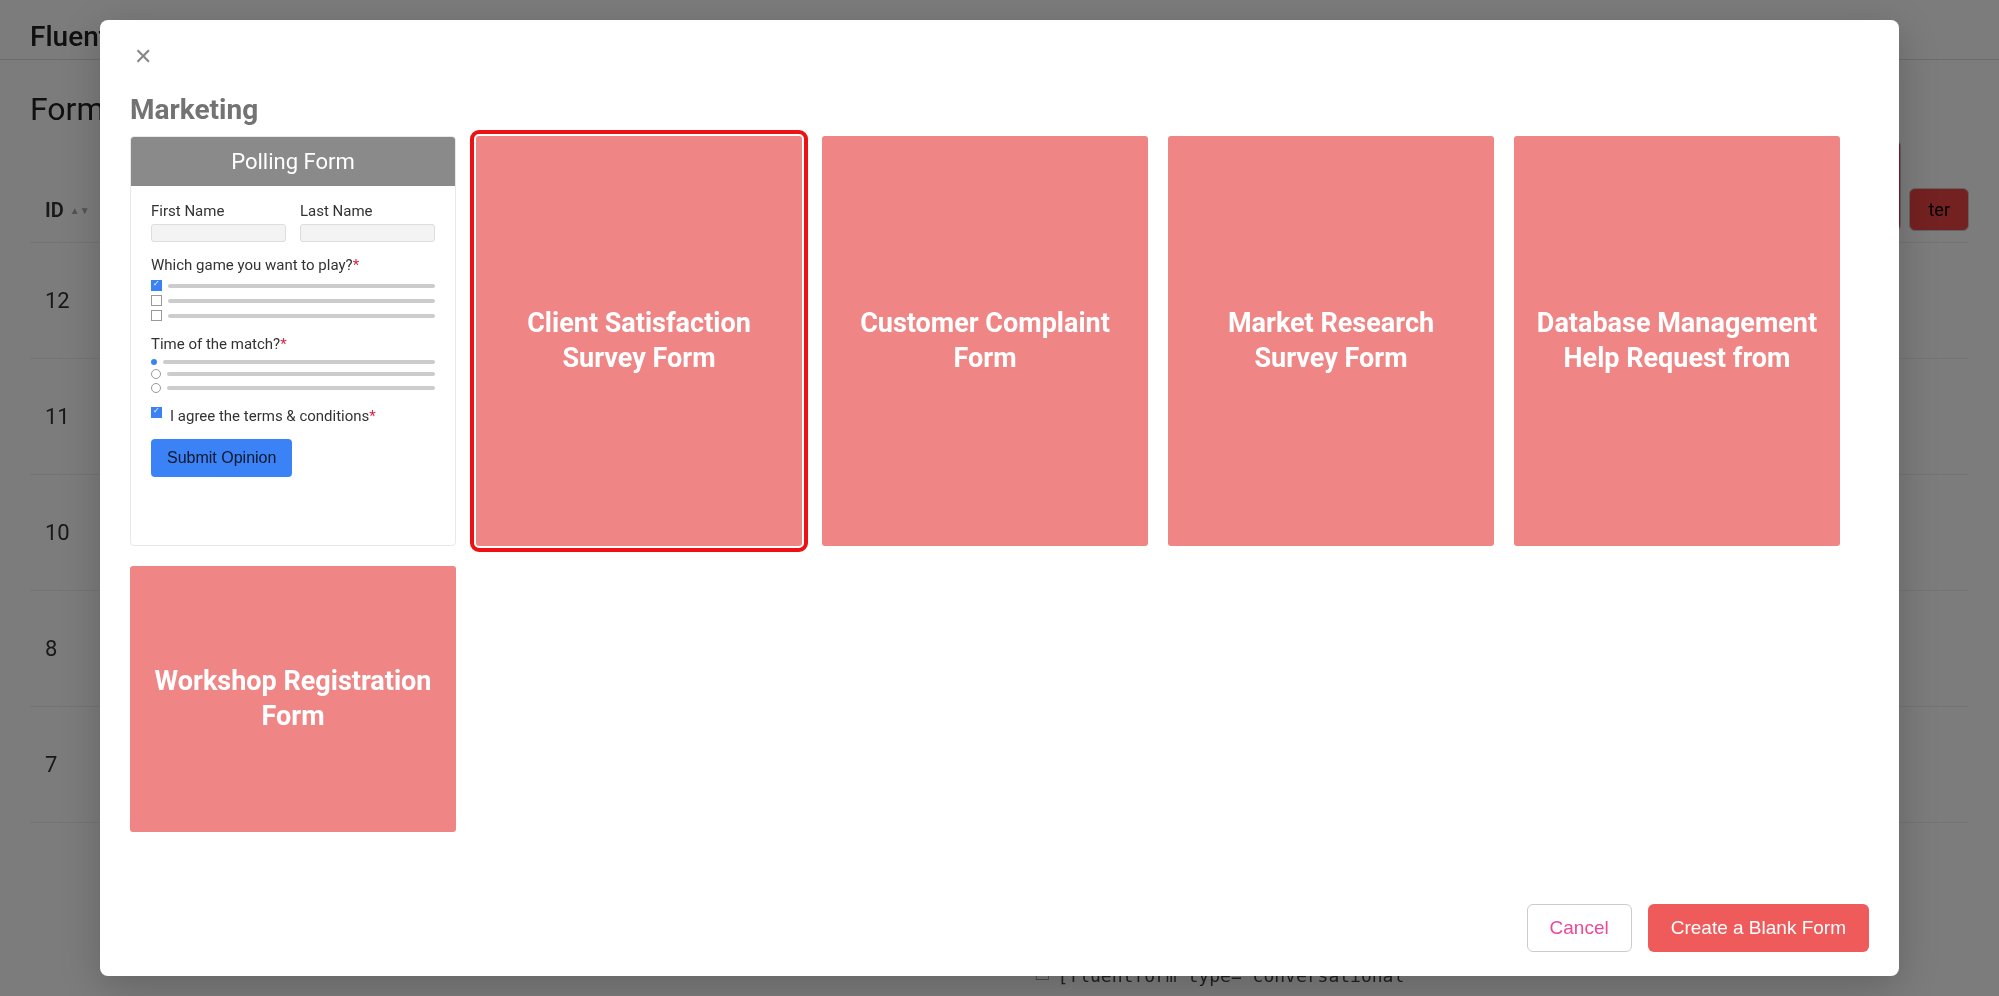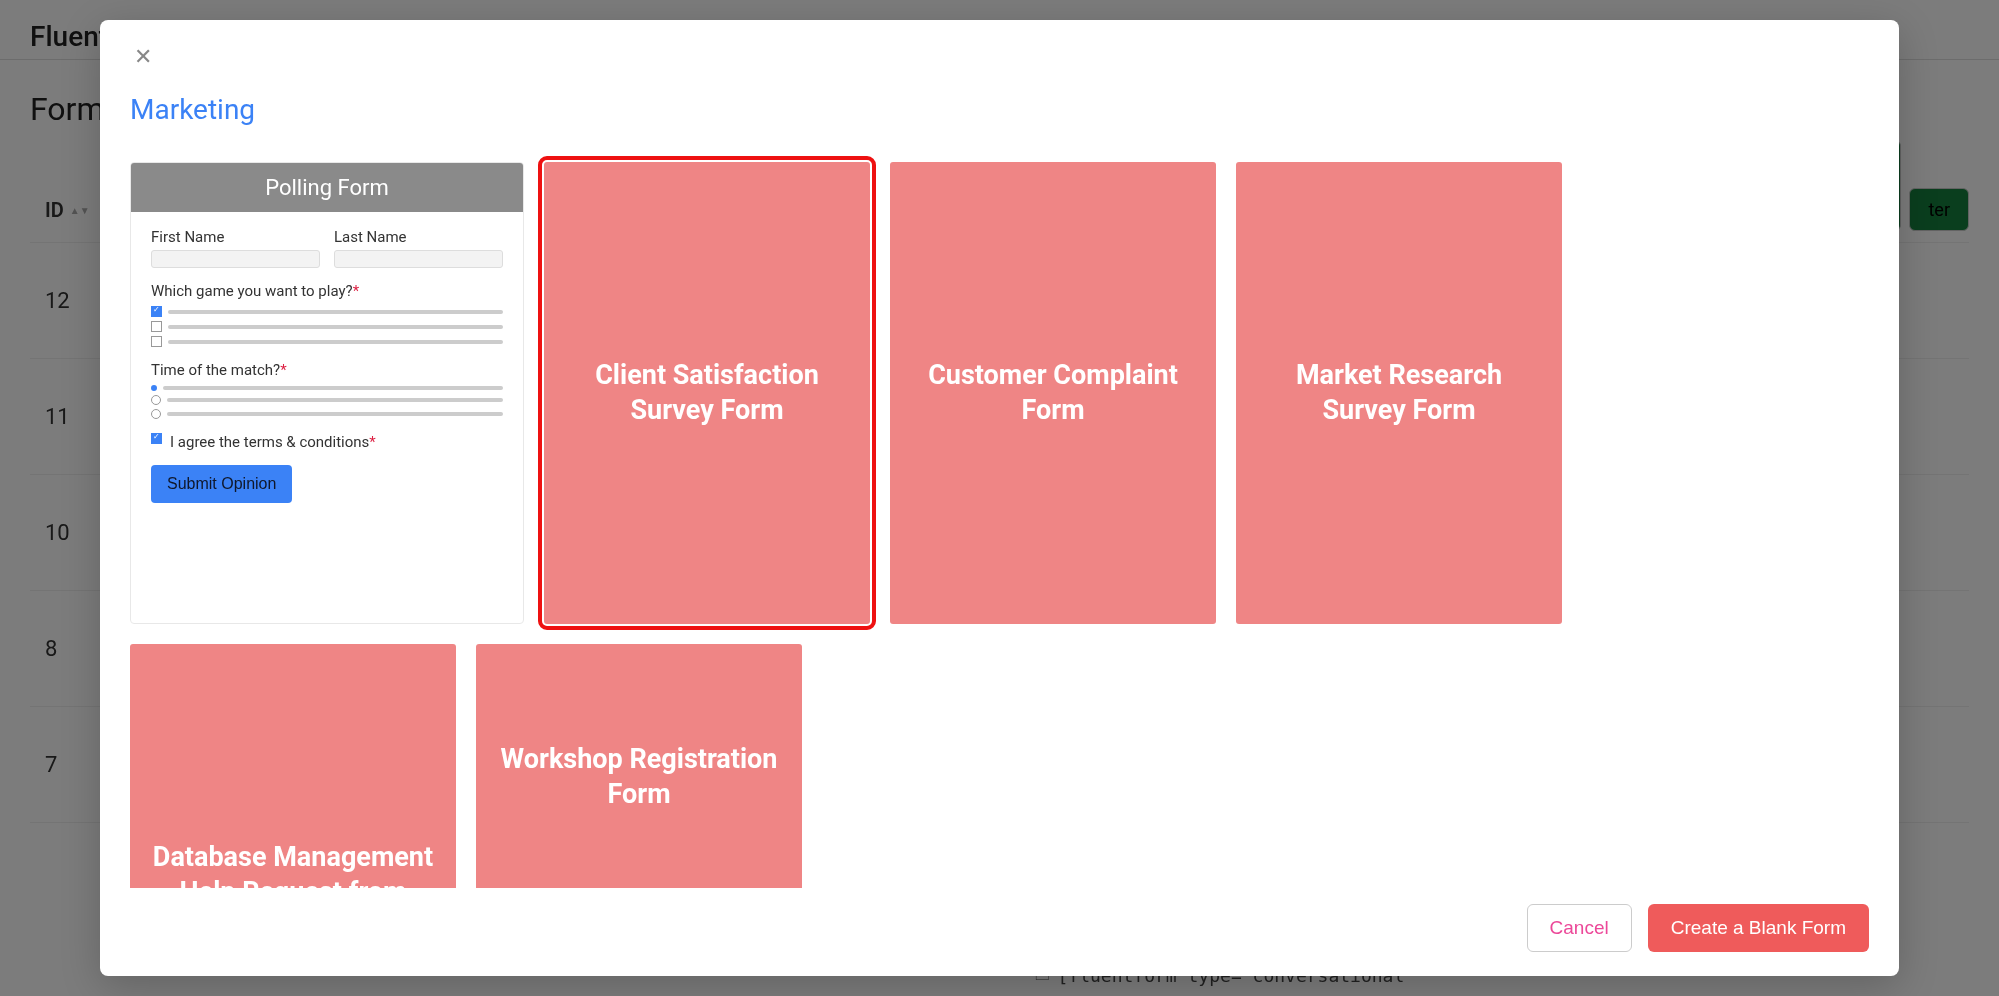--- a/index.html
+++ b/index.html
@@ -61,21 +61,21 @@
       right: 30px;
       top: 140px;
       display: flex;
       gap: 8px;
     }
     .bg-btn {
       padding: 10px 18px;
       border: 1px solid #ccc;
       border-radius: 6px;
       font-size: 18px;
-      background: #15803d;
+      background: #ef4444;
     }
     .bg-code {
       position: absolute;
       left: 1035px;
       top: 960px;
       font-family: monospace;
       font-size: 18px;
       color: #444;
       display: flex;
       align-items: center;
@@ -121,31 +121,31 @@
       cursor: pointer;
       padding: 4px;
     }
     .modal-body {
       flex: 1;
       overflow-y: auto;
       padding: 0 30px 20px;
     }
     .section-title {
       font-size: 28px;
-      font-weight: 400;
-      color: #3b82f6;
-      margin: 10px 0 36px;
+      font-weight: 700;
+      color: #737373;
+      margin: 10px 0 10px;
     }
     .template-grid {
       display: flex;
       flex-wrap: wrap;
       gap: 20px;
     }
     .polling-card {
-      width: 394px;
+      width: 326px;
       border: 1px solid #e8e8e8;
       border-radius: 4px;
       overflow: hidden;
       background: #fff;
     }
     .polling-title {
       background: #8a8a8a;
       color: #fff;
       text-align: center;
       padding: 12px 8px;
@@ -210,21 +210,21 @@
       background: #3b82f6;
       color: #0f172a;
       border: none;
       padding: 10px 16px;
       border-radius: 4px;
       font-size: 16px;
       cursor: pointer;
     }
     .template-card {
       width: 326px;
-      height: 462px;
+      height: 410px;
       background: #ef8585;
       border-radius: 3px;
       display: flex;
       align-items: center;
       justify-content: center;
       text-align: center;
       padding: 20px;
       cursor: pointer;
     }
     .template-card.highlighted {

